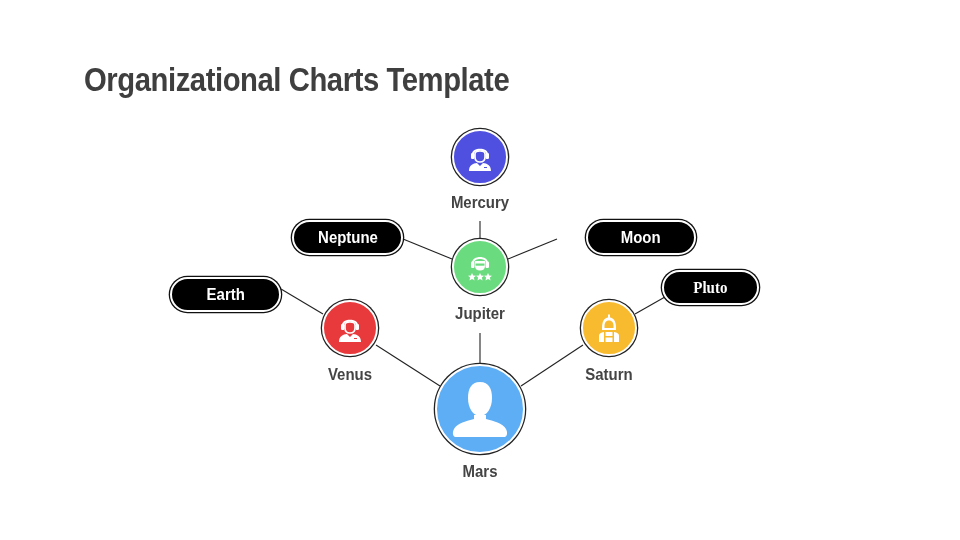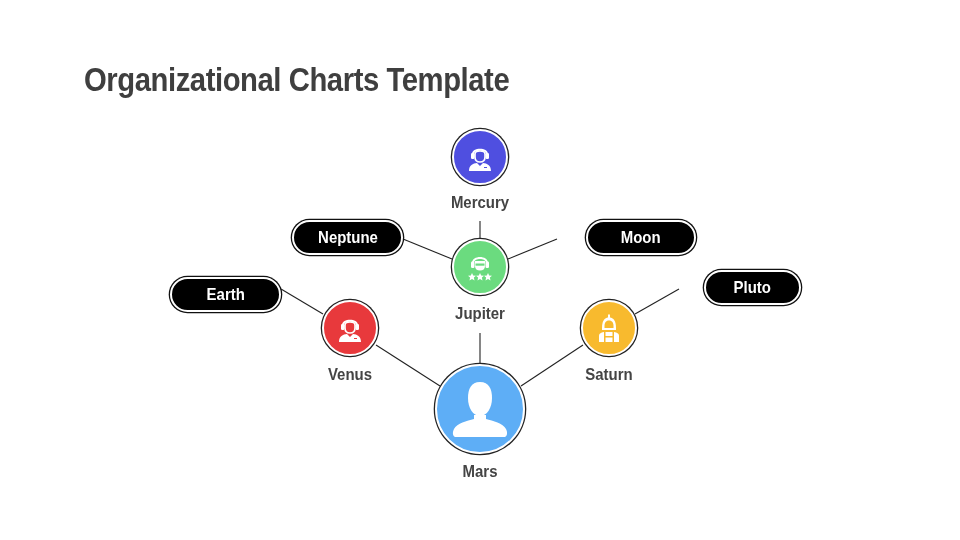--- a/index.html
+++ b/index.html
@@ -123,15 +123,15 @@
 
 <div class="pill" style="left:292px; top:220px; width:111px; height:35px;">
   <span>Neptune</span>
 </div>
 <div class="pill" style="left:558px; top:220px; width:110px; height:35px;margin-left:28px;">
   <span>Moon</span>
 </div>
 <div class="pill" style="left:170px; top:277px; width:111px; height:35px;">
   <span>Earth</span>
 </div>
-<div class="pill" style="left:704px; top:270px; width:97px; height:35px;">
+<div class="pill" style="left:662px; top:270px; width:97px; height:35px;font-family:Liberation Serif, serif;">
   <span>Pluto</span>
 </div>
 
 </body></html>

